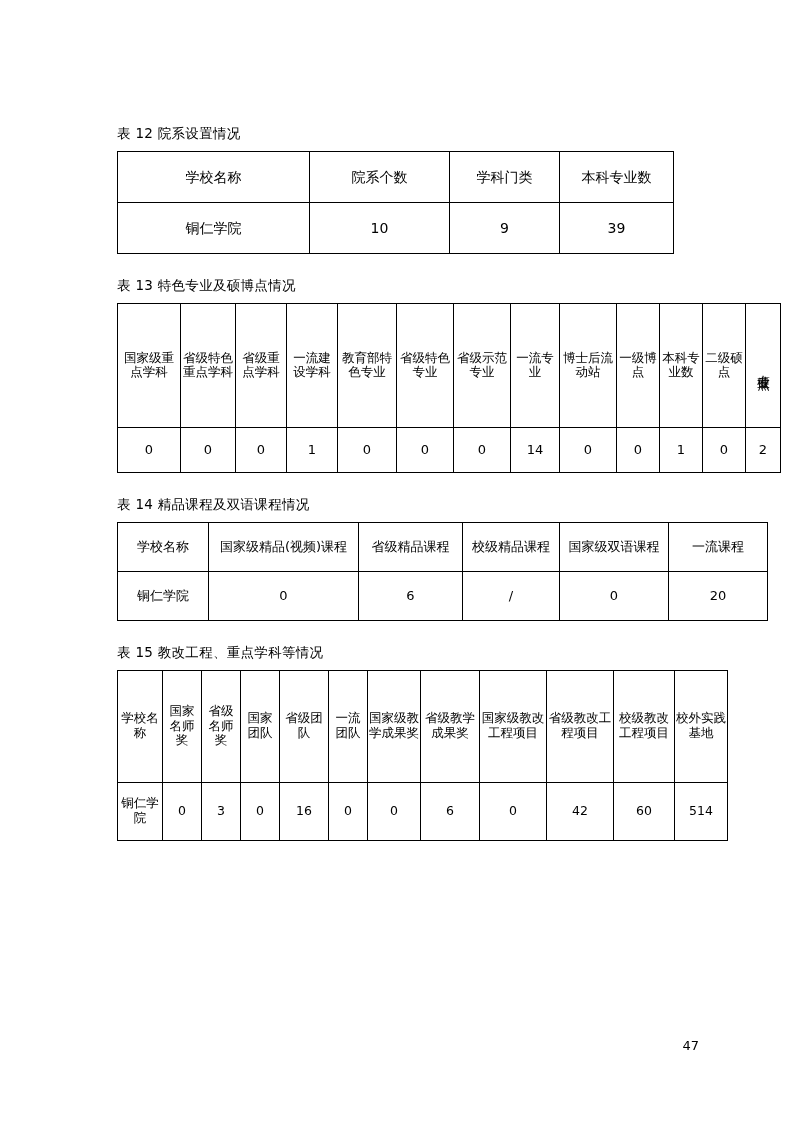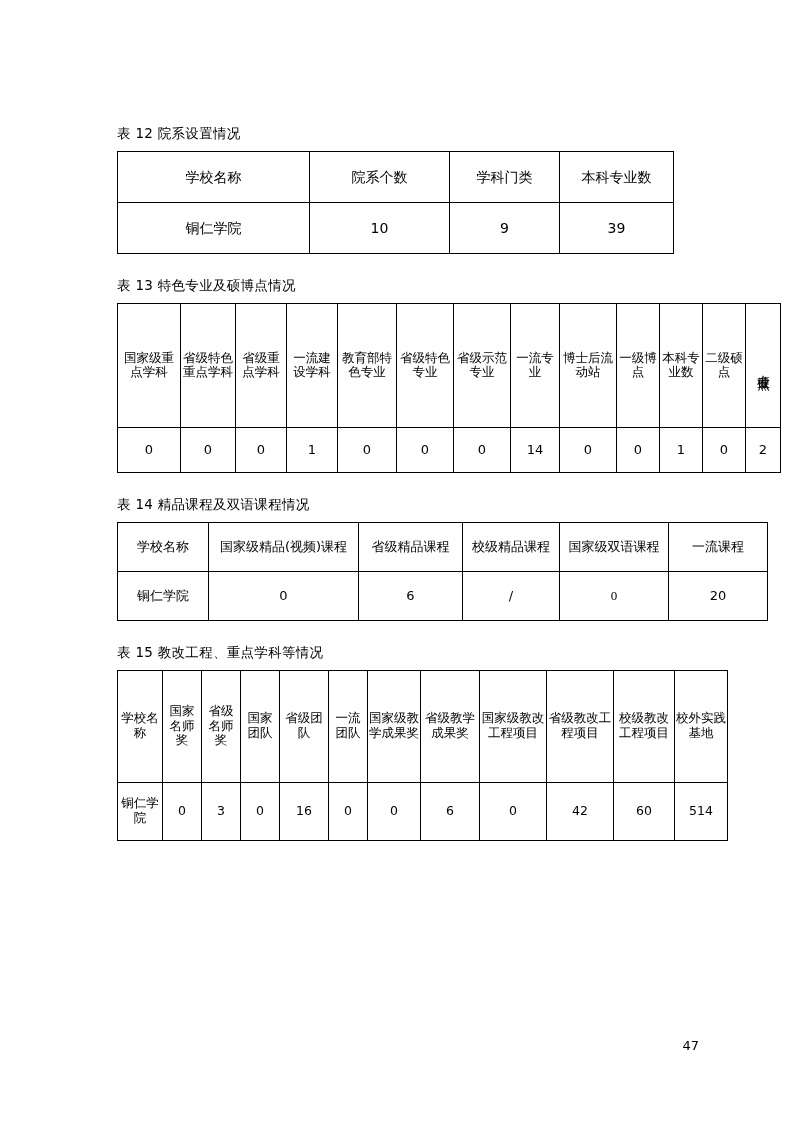--- a/index.html
+++ b/index.html
@@ -79,21 +79,21 @@
     display: inline-block;
   }
 
   
   .t14 { width: 598px; }
   .t14 td { height: 44px; font-size: 13px; }
   .t14 .d0 { width: 86px; }
   .t14 .d1 { width: 145px; }
   .t14 .d2 { width: 99px; }
   .t14 .d3 { width: 92px; }
-  .t14 .d4 { width: 104px; font-family: Liberation Serif, serif; }
+  .t14 .d4 { width: 104px; }
   .t14 .d5 { width: 94px; }
 
   
   .t15 { width: 598px; }
   .t15 .hdr td { height: 105px; font-size: 12.5px; padding: 3px 1px; }
   .t15 .val td { height: 53px; font-size: 12.5px; }
   .t15 .e0 { width: 42px; }
   .t15 .e1 { width: 36px; }
   .t15 .e2 { width: 36px; }
   .t15 .e3 { width: 36px; }

